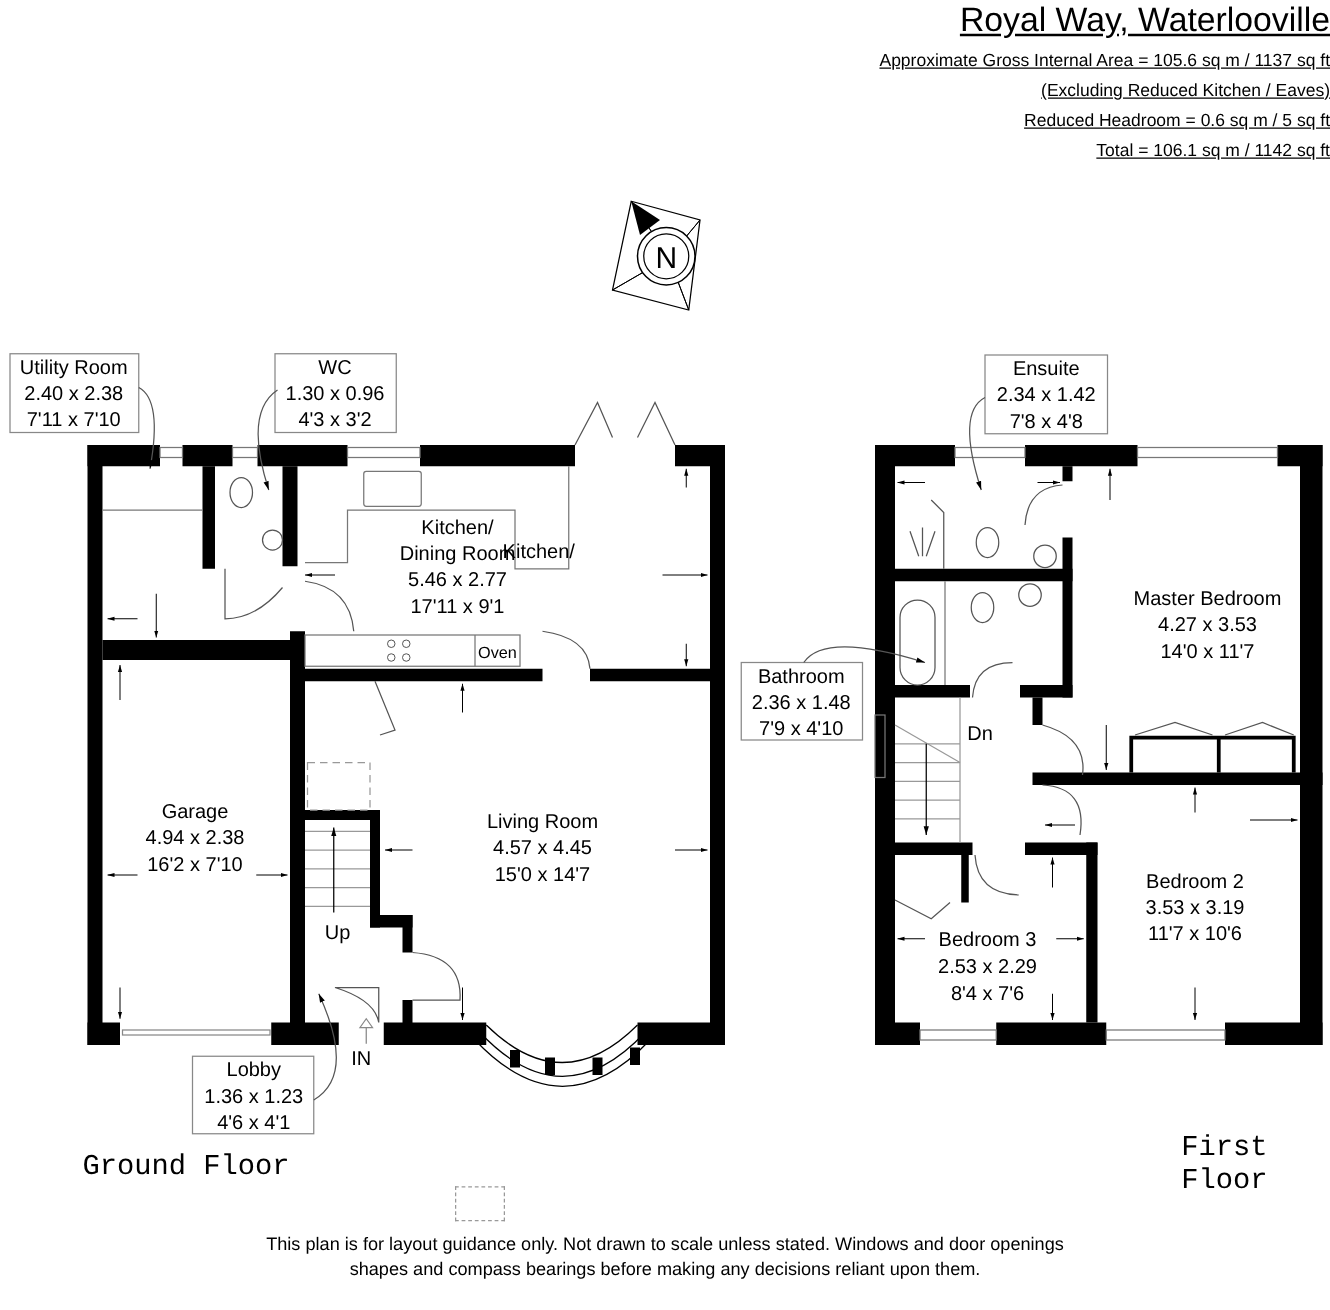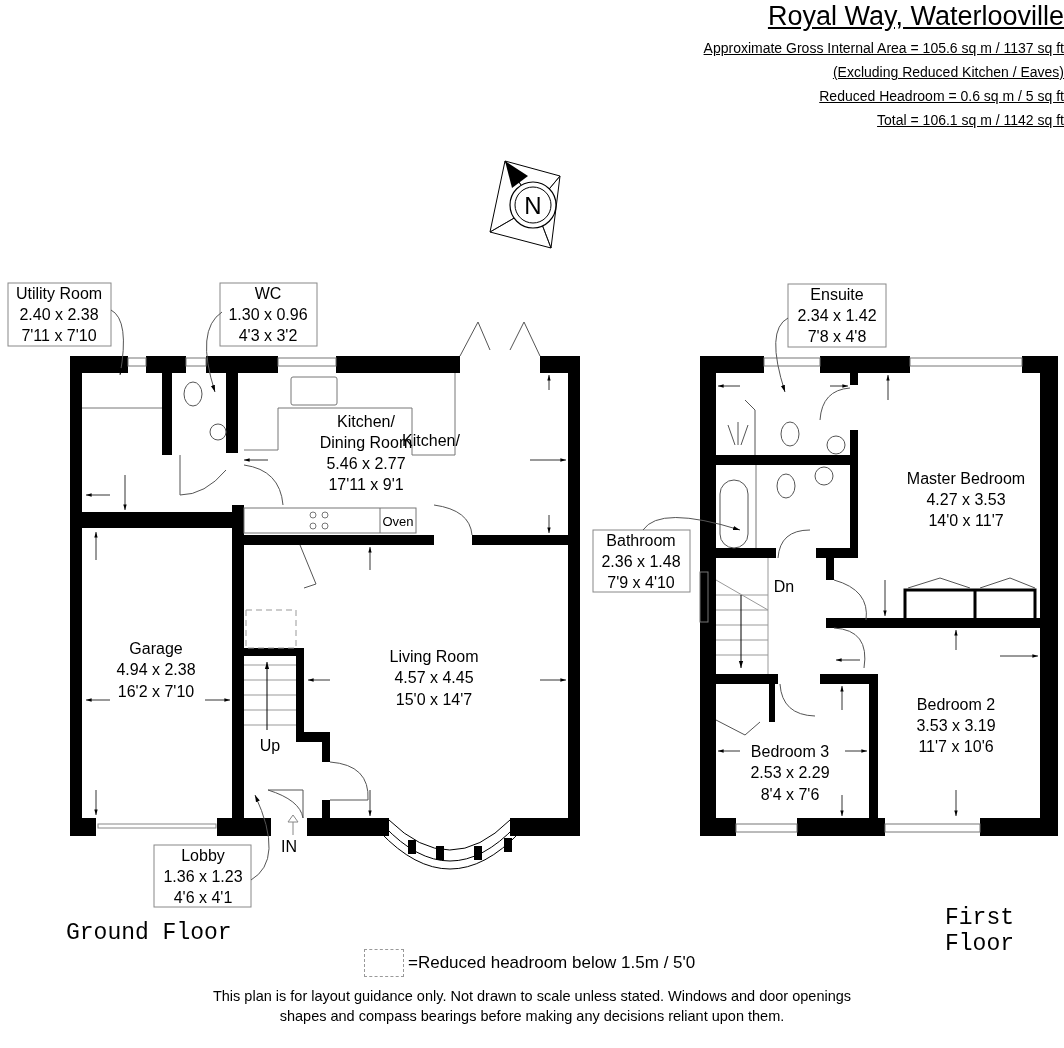--- a/index.html
+++ b/index.html
@@ -286,19 +286,18 @@
     <text x="641" y="567" class="lbl">2.36 x 1.48</text>
     <text x="641" y="588" class="lbl">7'9 x 4'10</text>
   </g>
 </svg>
 
 <div class="floor-name" id="gf-name">Ground Floor</div>
 <div class="floor-name" id="ff-name">First Floor</div>
 
 <div class="legend">
   <div class="box"></div>
-  <span>=Reduced headroom below 1.5m / 5'0</span>
 </div>
 
 <div class="disclaimer">
   <div>This plan is for layout guidance only. Not drawn to scale unless stated. Windows and door openings</div>
   <div>shapes and compass bearings before making any decisions reliant upon them.</div>
 </div>
 
 </body></html>

